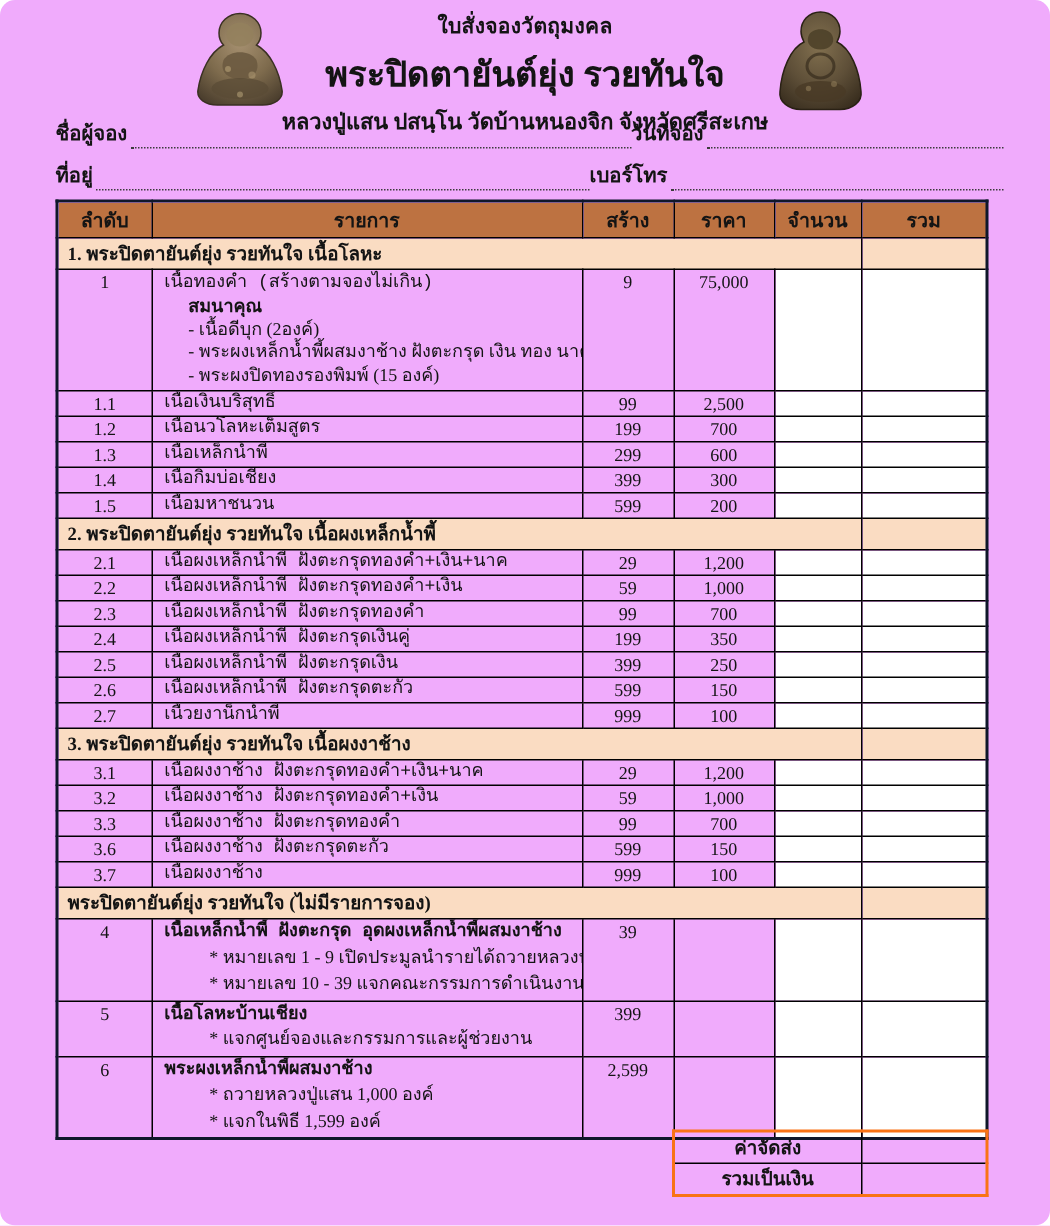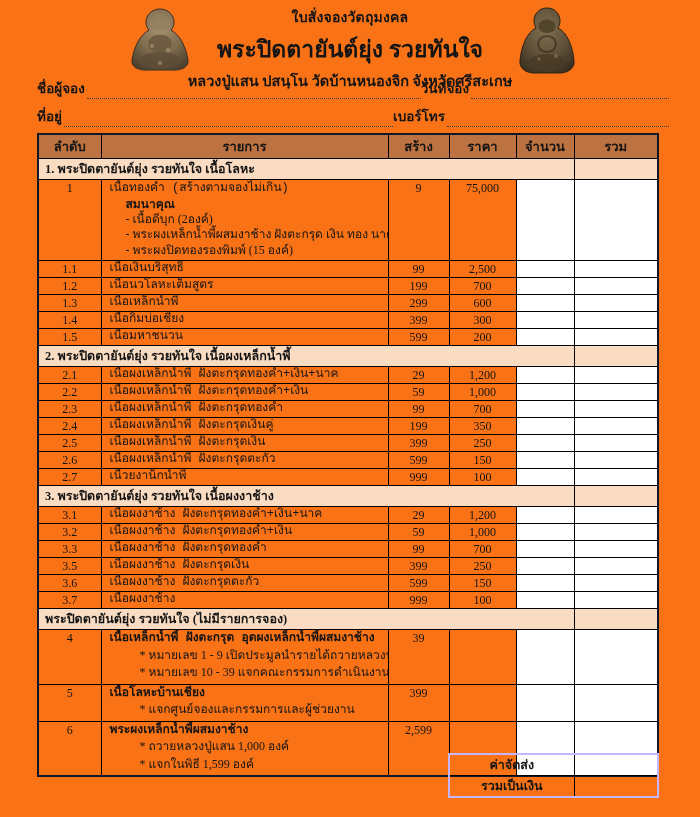--- a/index.html
+++ b/index.html
@@ -2,21 +2,21 @@
 <html style="--header-bg: #bd7241; --section-bg: #fadcc2;"><head>
 <meta charset="utf-8">
 <style>
   * { margin:0; padding:0; box-sizing:border-box; }
   html,body { background:#ffffff; }
   body {
     width:700px; height:817px; position:relative;
     font-family:"Liberation Serif", serif;
     color:#141414; overflow:hidden;
   }
-  .page { position:absolute; inset:0; background:#f97316; }
+  .page { position:absolute; inset:0; background:#f0abfc;border-radius:10px; }
 
   
   .doc-header { position:absolute; top:6px; left:0; width:700px; text-align:center; }
   .form-type { font-size:14px; font-weight:bold; letter-spacing:.2px; }
   .doc-title { font-size:23px; font-weight:bold; margin-top:3px; }
   .doc-subtitle { font-size:14.5px; font-weight:bold; margin-top:2px; }
 
   .amulet { position:absolute; }
   .amulet.left { left:124px; top:6px; }
   .amulet.right { left:512px; top:4px; }
@@ -54,21 +54,21 @@
   .nl { white-space:nowrap;padding-left:16px; }
   .nl.sm { line-height:15.4px; }
   .nl.lg { line-height:17.5px;margin-left:14px; }
   .nl.b { font-weight:bold; }
   tr.multi td { padding-top:1px; padding-bottom:2px; }
 
   
   table.summary {
     position:absolute; left:448px; top:753px; width:209px;
     border-collapse:collapse; table-layout:fixed; font-size:12.5px;
-    border:2px solid #c4b5fd;
+    border:2px solid #f97316;
   }
   table.summary td { border:1.5px solid #000; height:19px; }
   table.summary td.s-label { font-weight:bold; text-align:center; }
 </style>
 </head>
 <body>
 
 <div class="page">
 
   <div class="doc-header">
@@ -320,30 +320,20 @@
           <td class="c-no">3.3</td>
           <td class="c-item">
             <div class="item-line">เนื้อผงงาช้าง ฝังตะกรุดทองคำ</div>
           </td>
           <td class="c-made">99</td>
           <td class="c-price">700</td>
           <td class="c-qty"></td>
           <td class="c-total"></td>
         </tr>
         <tr class="r">
-          <td class="c-no">3.5</td>
-          <td class="c-item">
-            <div class="item-line">เนื้อผงงาช้าง ฝังตะกรุดเงิน</div>
-          </td>
-          <td class="c-made">399</td>
-          <td class="c-price">250</td>
-          <td class="c-qty"></td>
-          <td class="c-total"></td>
-        </tr>
-        <tr class="r">
           <td class="c-no">3.6</td>
           <td class="c-item">
             <div class="item-line">เนื้อผงงาช้าง ฝังตะกรุดตะกั่ว</div>
           </td>
           <td class="c-made">599</td>
           <td class="c-price">150</td>
           <td class="c-qty"></td>
           <td class="c-total"></td>
         </tr>
         <tr class="r">

